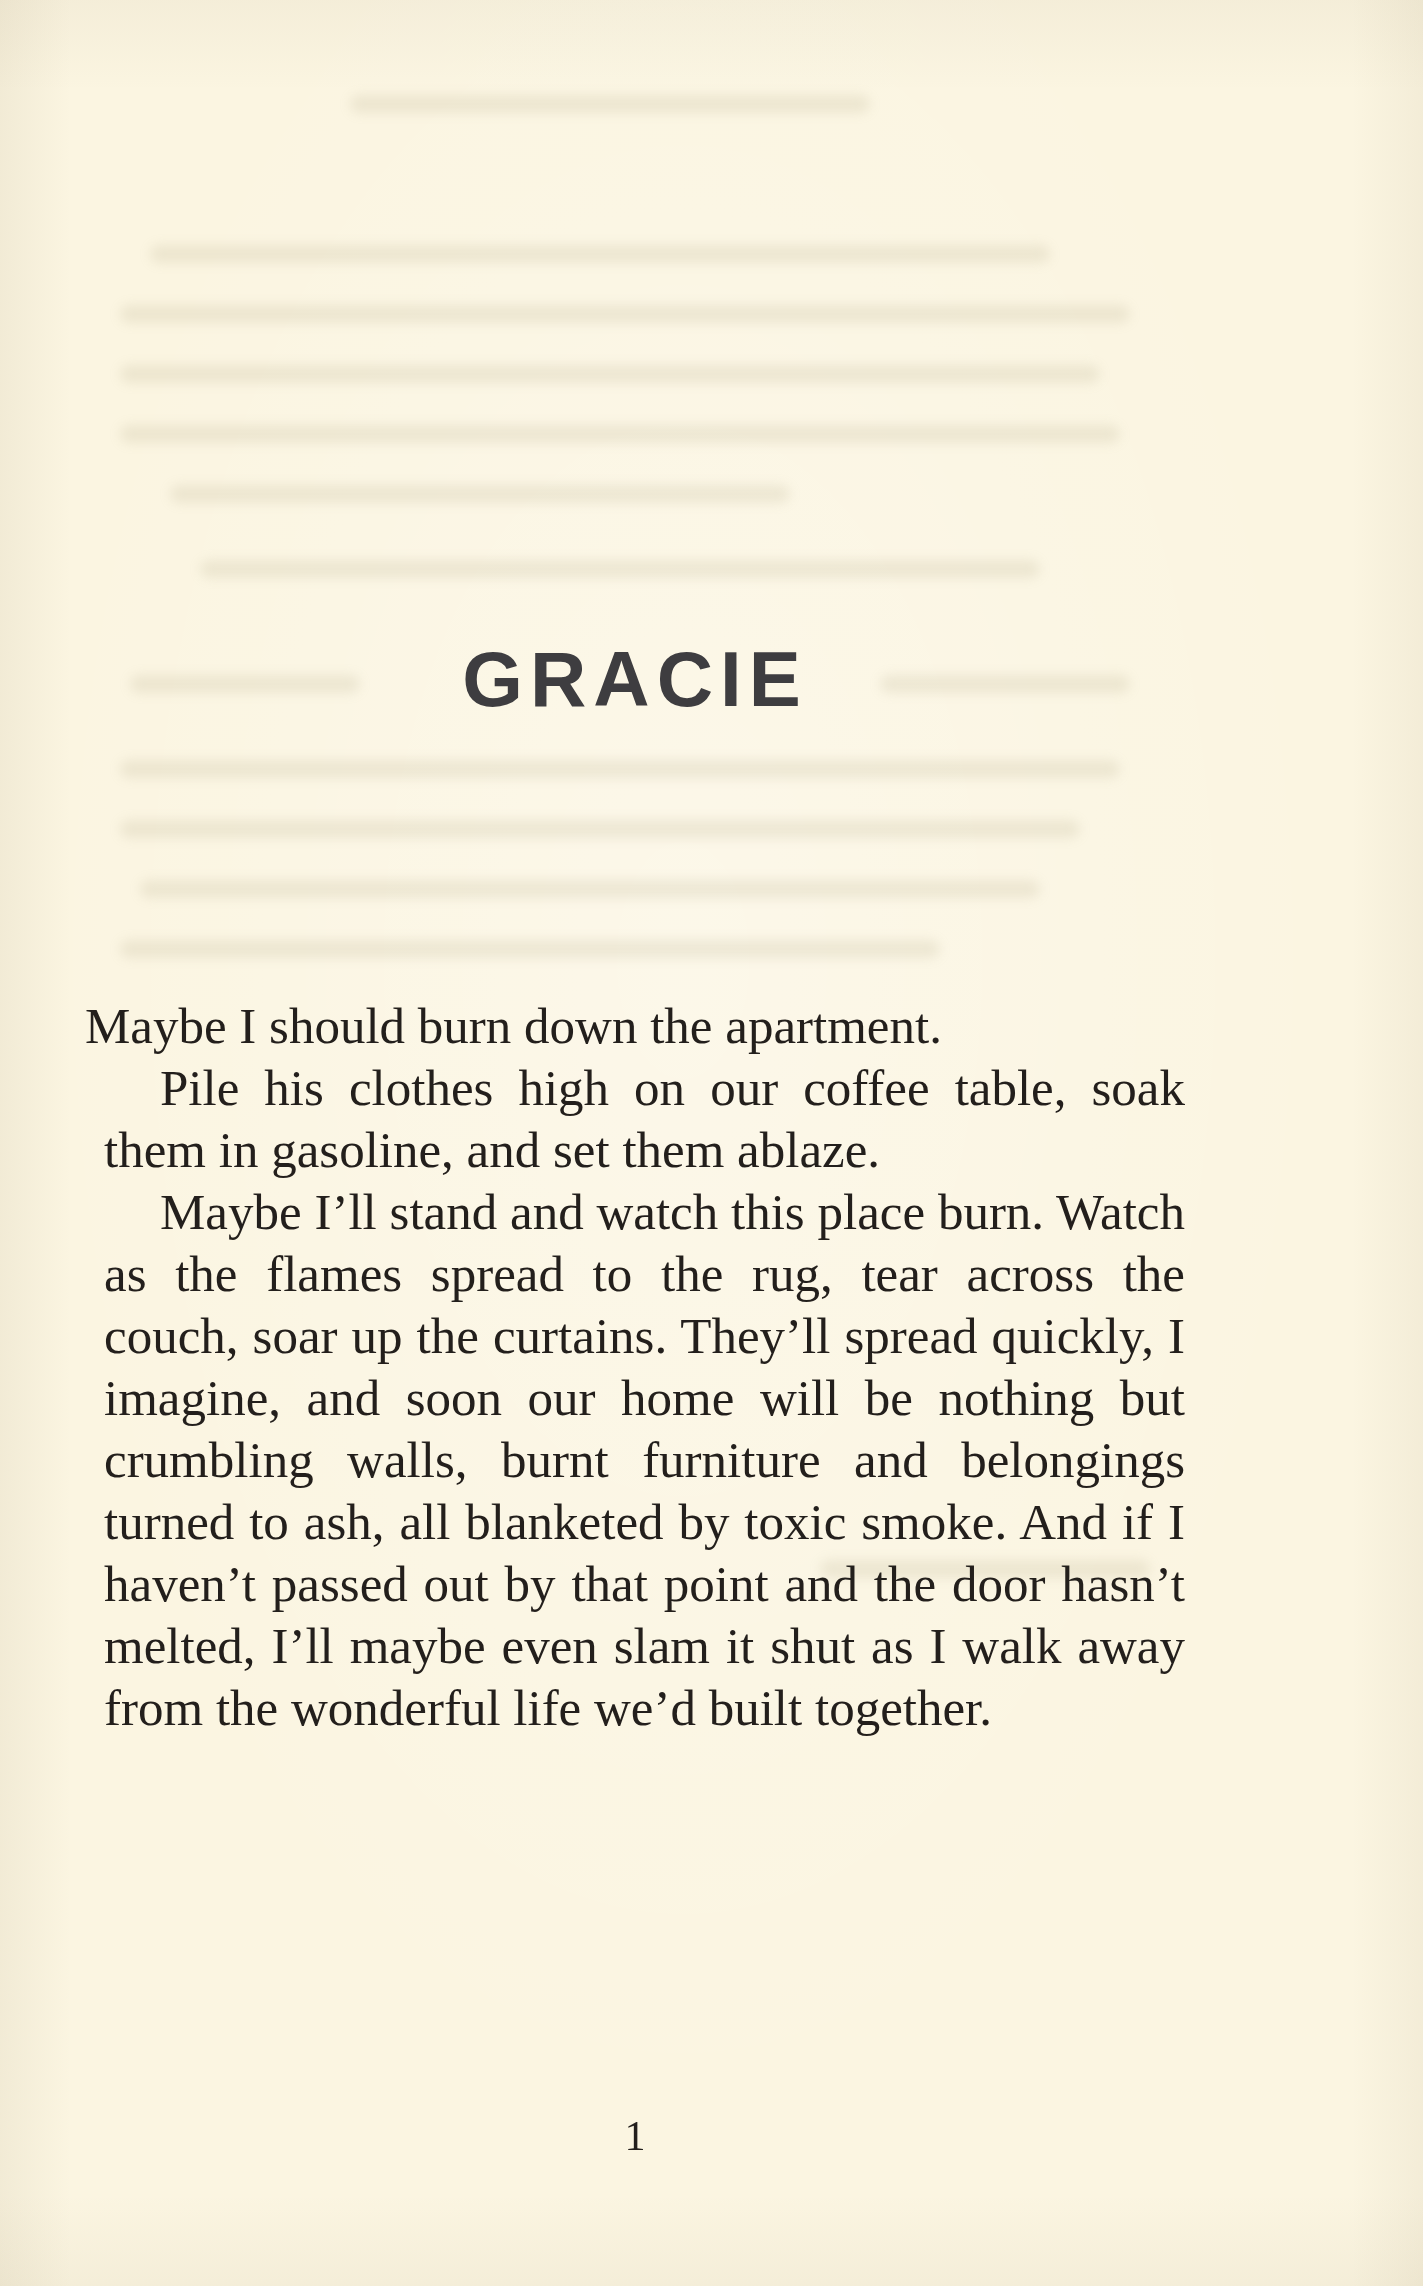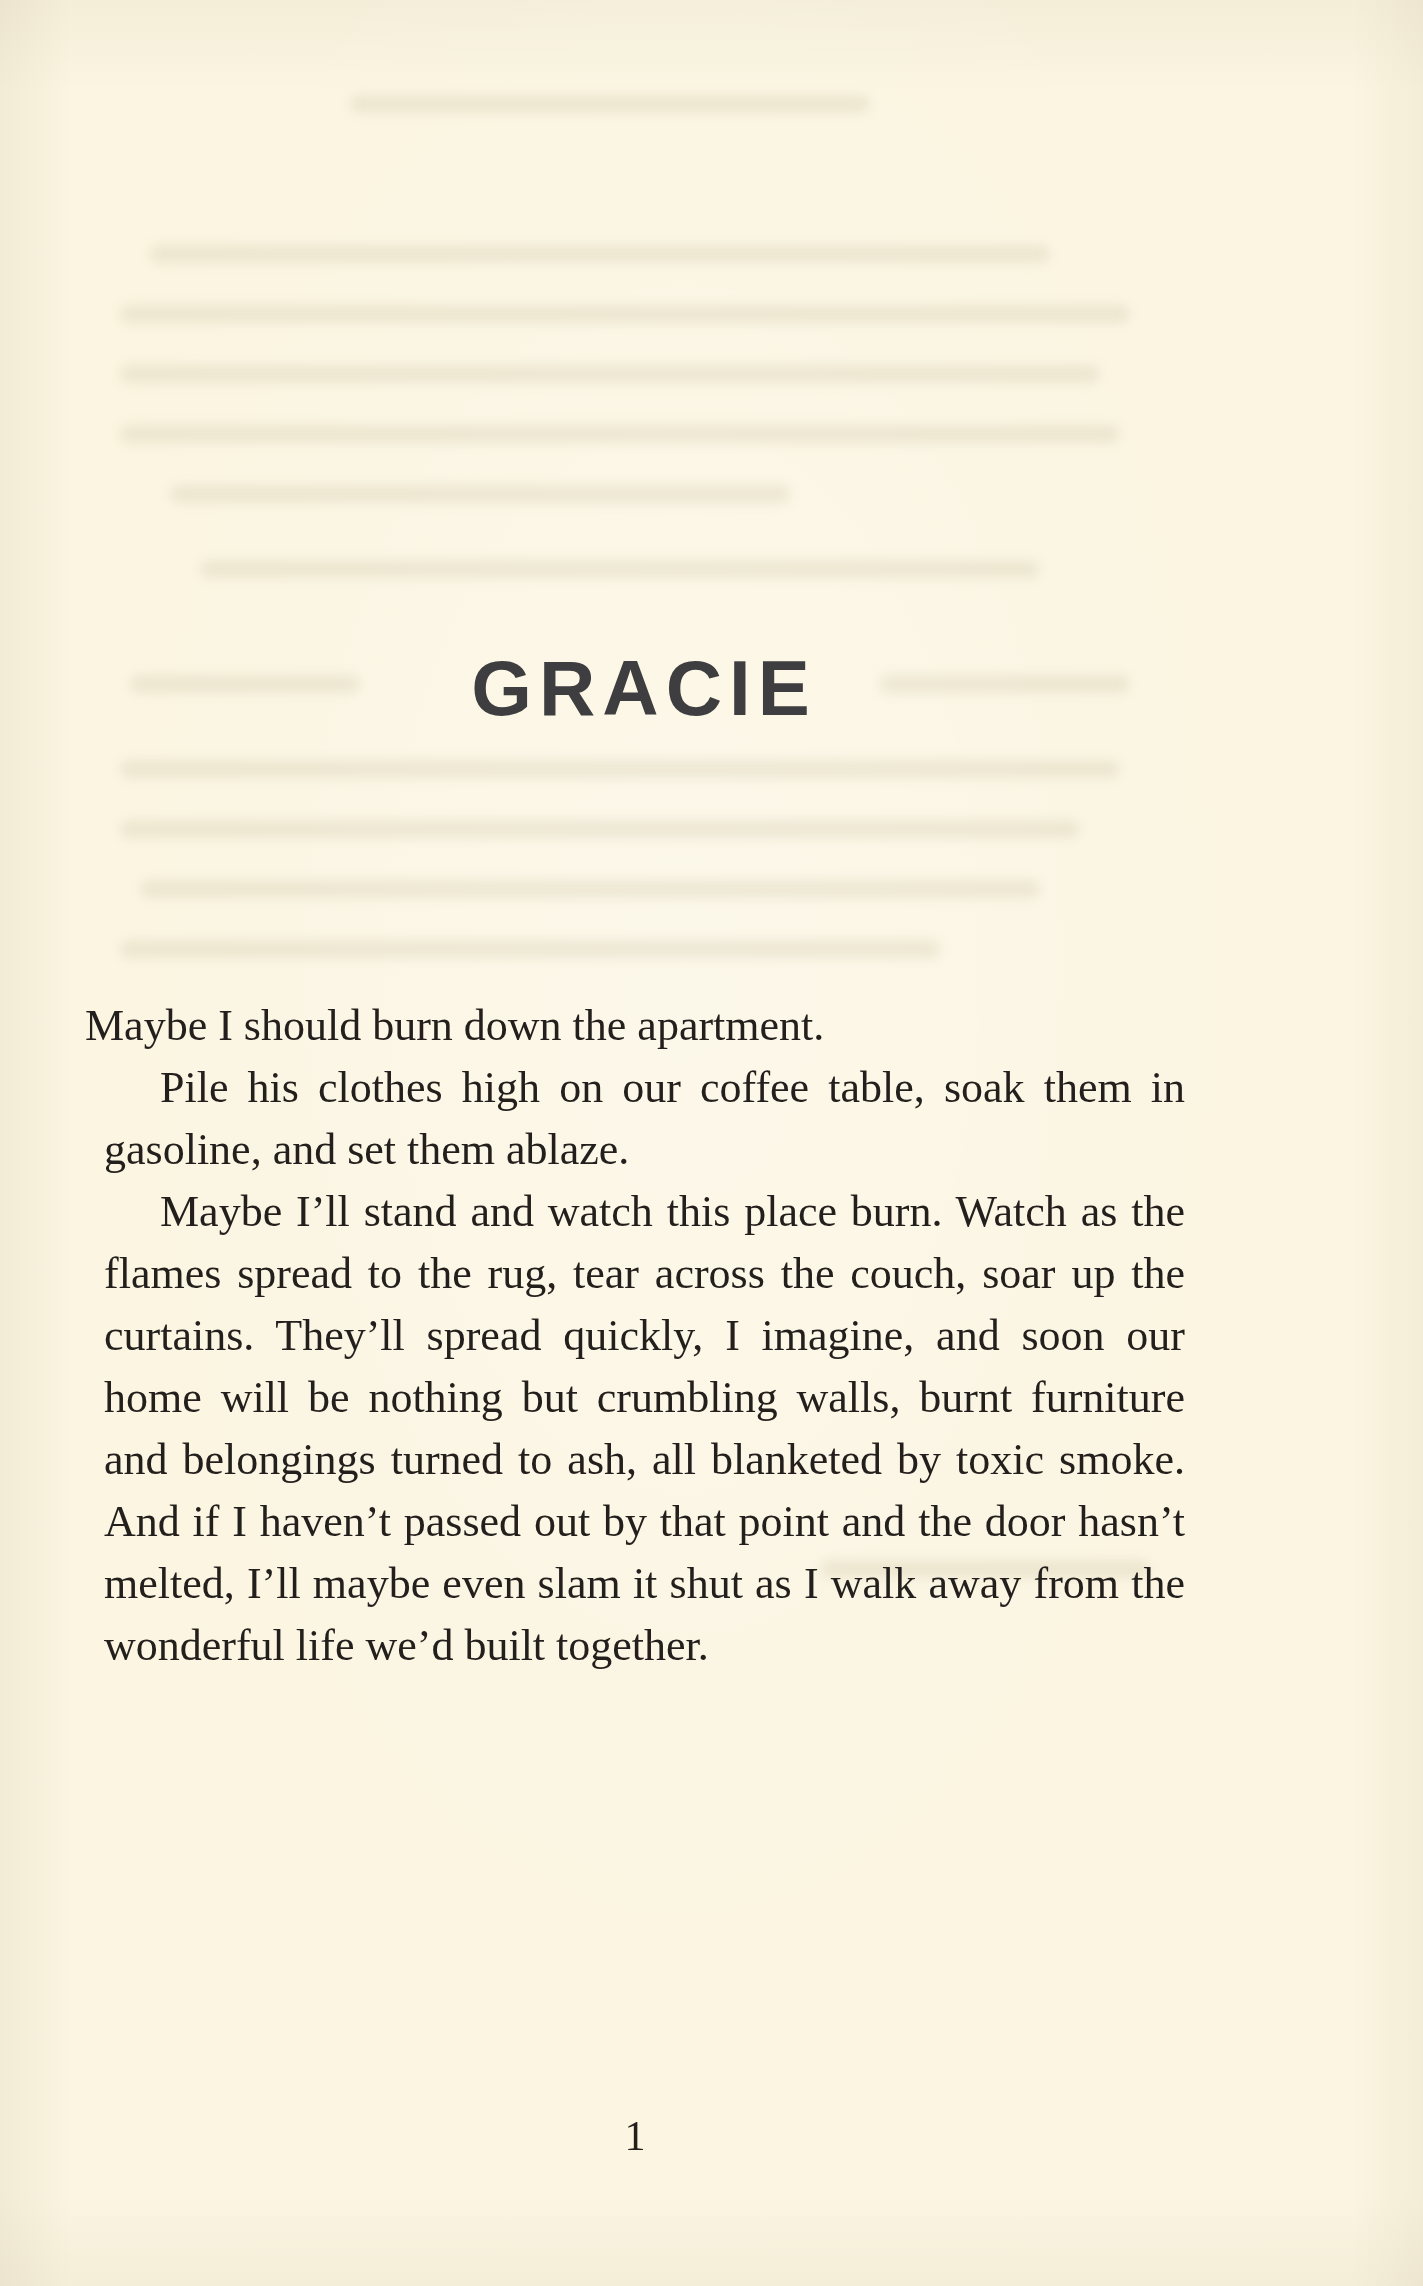--- a/index.html
+++ b/index.html
@@ -35,35 +35,35 @@
     background: #b4aa87;
     opacity: 0.20;
     filter: blur(6px);
     border-radius: 9px;
   }
   .chapter-title {
     position: absolute;
     top: 640px;
     left: 85px;
     width: 1100px;
-    margin: 9px;
+    margin: 0;
     text-align: center;
     font-family: "Liberation Sans", sans-serif;
     font-weight: 700;
     font-size: 78px;
     line-height: 1;
     letter-spacing: 7px;
     color: var(--title-ink, #3e3d40);
   }
   .body-text {
     position: absolute;
     top: 995px;
     left: 85px;
     width: 1100px;
-    font-size: 44px;
+    font-size: 51px;
     line-height: 62px;
     color: var(--ink, #231f1c);
     text-align: justify;
   }
   .body-text p {
     margin: 0;
   }
   .body-text p.indent {
     text-indent: 56px;
     margin-left: 19px;

